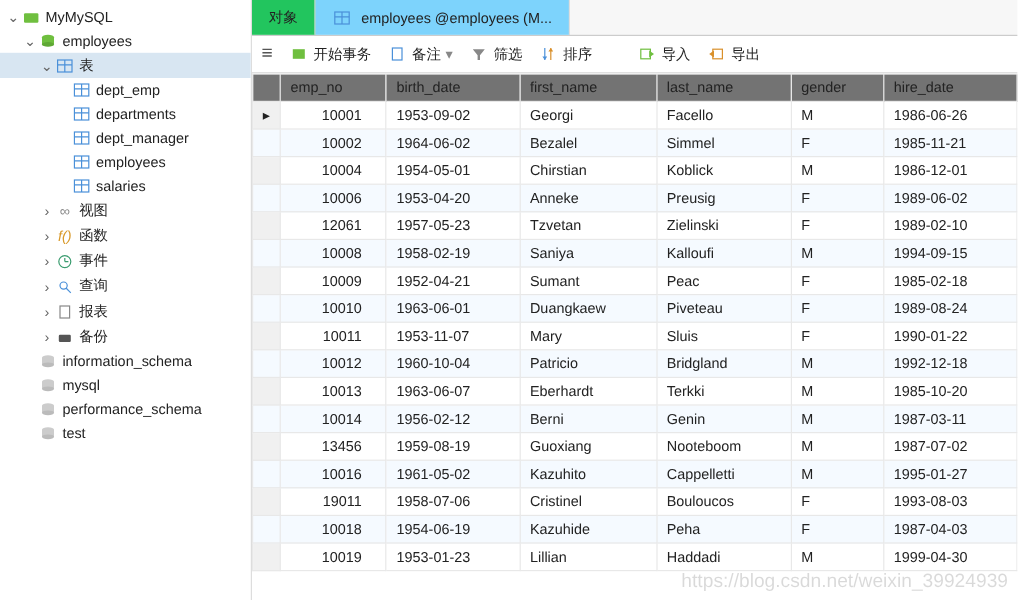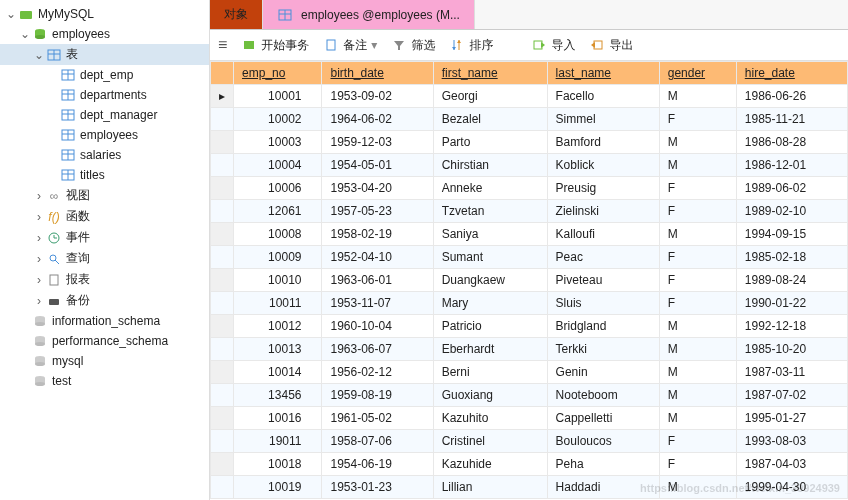--- a/index.html
+++ b/index.html
@@ -5,33 +5,33 @@
 * { box-sizing: border-box; margin: 0; padding: 0; font-family: "Microsoft YaHei", Arial, sans-serif; font-size: 12px; }
 body { display: flex; width: 848px; height: 500px; background: #fff; color: #222; }
 .sidebar { width: 210px; border-right: 1px solid #ddd; padding: 4px 0; overflow: hidden; }
 .tree-item { display: flex; align-items: center; padding: 2px 4px; white-space: nowrap; cursor: pointer; }
 .tree-item.selected { background: #d8e6f2; }
 .tree-indent { display: inline-block; }
 .tree-toggle { width: 14px; text-align: center; color: #666; }
 .tree-icon { width: 16px; height: 16px; display: inline-flex; align-items: center; justify-content: center; margin-right: 4px; }
 .main { flex: 1; display: flex; flex-direction: column; }
 .tabs { display: flex; border-bottom: 1px solid #ccc; background: #f7f7f7; }
-.tab { padding: 6px 14px; border-right: 1px solid #ddd; background: #c2410c; display: flex; align-items: center; gap: 4px; }
-.tab.active { background: #f9a8d4; font-weight: normal; }
+.tab { padding: 6px 14px; border-right: 1px solid #ddd; background: #22c55e; display: flex; align-items: center; gap: 4px; }
+.tab.active { background: #7dd3fc; font-weight: normal; }
 .toolbar { display: flex; align-items: center; padding: 6px 8px; gap: 14px; border-bottom: 1px solid #e0e0e0; }
 .toolbar .btn { display: flex; align-items: center; gap: 4px; cursor: pointer; }
 .toolbar-icon { width: 16px; height: 16px; display: inline-flex; align-items: center; justify-content: center; }
 .grid { flex: 1; overflow: auto; }
 .grid table { border-collapse: collapse; width: 100%; }
 .grid th, .grid td { border: 1px solid #e8e8e8; padding: 4px 8px; text-align: left; }
-.grid th { background: #fdba74; font-weight: normal; text-decoration: underline; }
+.grid th { background: #737373; font-weight: normal; }
 .grid td.num { text-align: right; padding-right: 20px; }
 .grid tr:nth-child(even) td { background: #f5faff; }
 .row-marker { width: 14px; background: #f0f0f0; text-align: center; border-right: 1px solid #ddd; }
-.watermark { position: fixed; bottom: 6px; right: 8px; color: rgba(0,0,0,0.15); font-size: 11px; pointer-events: none; font-weight: bold; }
+.watermark { position: fixed; bottom: 6px; right: 8px; color: rgba(0,0,0,0.15); font-size: 16px; pointer-events: none; }
 </style>
 </head>
 <body>
 
 <div class="sidebar">
   <div class="tree-item">
     <span class="tree-toggle">⌄</span>
     <span class="tree-icon">
         <svg width="14" height="14">
           <rect x="1" y="4" width="12" height="8" fill="#6fbf3f" rx="1"></rect>
@@ -112,31 +112,20 @@
         <span class="tree-indent" style="width:56px"></span>
         <span class="tree-icon">
           <svg width="14" height="14">
             <rect x="1" y="2" width="12" height="10" fill="none" stroke="#4a90d9"></rect>
             <line x1="1" y1="6" x2="13" y2="6" stroke="#4a90d9"></line>
             <line x1="7" y1="2" x2="7" y2="12" stroke="#4a90d9"></line>
           </svg>
         </span>
         <span>salaries</span>
       </div>
-      <div class="tree-item">
-        <span class="tree-indent" style="width:56px"></span>
-        <span class="tree-icon">
-          <svg width="14" height="14">
-            <rect x="1" y="2" width="12" height="10" fill="none" stroke="#4a90d9"></rect>
-            <line x1="1" y1="6" x2="13" y2="6" stroke="#4a90d9"></line>
-            <line x1="7" y1="2" x2="7" y2="12" stroke="#4a90d9"></line>
-          </svg>
-        </span>
-        <span>titles</span>
-      </div>
     </div>
   <div class="tree-item">
       <span class="tree-indent" style="width:28px"></span>
       <span class="tree-toggle">›</span>
       <span class="tree-icon" style="color:#888">∞</span>
       <span>视图</span>
     </div>
   <div class="tree-item">
       <span class="tree-indent" style="width:28px"></span>
       <span class="tree-toggle">›</span>
@@ -202,33 +191,33 @@
       <div class="tree-item">
         <span class="tree-indent" style="width:14px"></span>
         <span class="tree-toggle"></span>
         <span class="tree-icon">
           <svg width="14" height="14">
             <ellipse cx="7" cy="4" rx="5" ry="2" fill="#ccc"></ellipse>
             <rect x="2" y="4" width="10" height="6" fill="#ccc"></rect>
             <ellipse cx="7" cy="10" rx="5" ry="2" fill="#bbb"></ellipse>
           </svg>
         </span>
-        <span>performance_schema</span>
+        <span>mysql</span>
       </div>
       <div class="tree-item">
         <span class="tree-indent" style="width:14px"></span>
         <span class="tree-toggle"></span>
         <span class="tree-icon">
           <svg width="14" height="14">
             <ellipse cx="7" cy="4" rx="5" ry="2" fill="#ccc"></ellipse>
             <rect x="2" y="4" width="10" height="6" fill="#ccc"></rect>
             <ellipse cx="7" cy="10" rx="5" ry="2" fill="#bbb"></ellipse>
           </svg>
         </span>
-        <span>mysql</span>
+        <span>performance_schema</span>
       </div>
       <div class="tree-item">
         <span class="tree-indent" style="width:14px"></span>
         <span class="tree-toggle"></span>
         <span class="tree-icon">
           <svg width="14" height="14">
             <ellipse cx="7" cy="4" rx="5" ry="2" fill="#ccc"></ellipse>
             <rect x="2" y="4" width="10" height="6" fill="#ccc"></rect>
             <ellipse cx="7" cy="10" rx="5" ry="2" fill="#bbb"></ellipse>
           </svg>
@@ -341,29 +330,20 @@
             <td class="row-marker"></td>
             <td class="num">10002</td>
             <td>1964-06-02</td>
             <td>Bezalel</td>
             <td>Simmel</td>
             <td>F</td>
             <td>1985-11-21</td>
           </tr>
           <tr>
             <td class="row-marker"></td>
-            <td class="num">10003</td>
-            <td>1959-12-03</td>
-            <td>Parto</td>
-            <td>Bamford</td>
-            <td>M</td>
-            <td>1986-08-28</td>
-          </tr>
-          <tr>
-            <td class="row-marker"></td>
             <td class="num">10004</td>
             <td>1954-05-01</td>
             <td>Chirstian</td>
             <td>Koblick</td>
             <td>M</td>
             <td>1986-12-01</td>
           </tr>
           <tr>
             <td class="row-marker"></td>
             <td class="num">10006</td>
@@ -387,21 +367,21 @@
             <td class="num">10008</td>
             <td>1958-02-19</td>
             <td>Saniya</td>
             <td>Kalloufi</td>
             <td>M</td>
             <td>1994-09-15</td>
           </tr>
           <tr>
             <td class="row-marker"></td>
             <td class="num">10009</td>
-            <td>1952-04-10</td>
+            <td>1952-04-21</td>
             <td>Sumant</td>
             <td>Peac</td>
             <td>F</td>
             <td>1985-02-18</td>
           </tr>
           <tr>
             <td class="row-marker"></td>
             <td class="num">10010</td>
             <td>1963-06-01</td>
             <td>Duangkaew</td>

